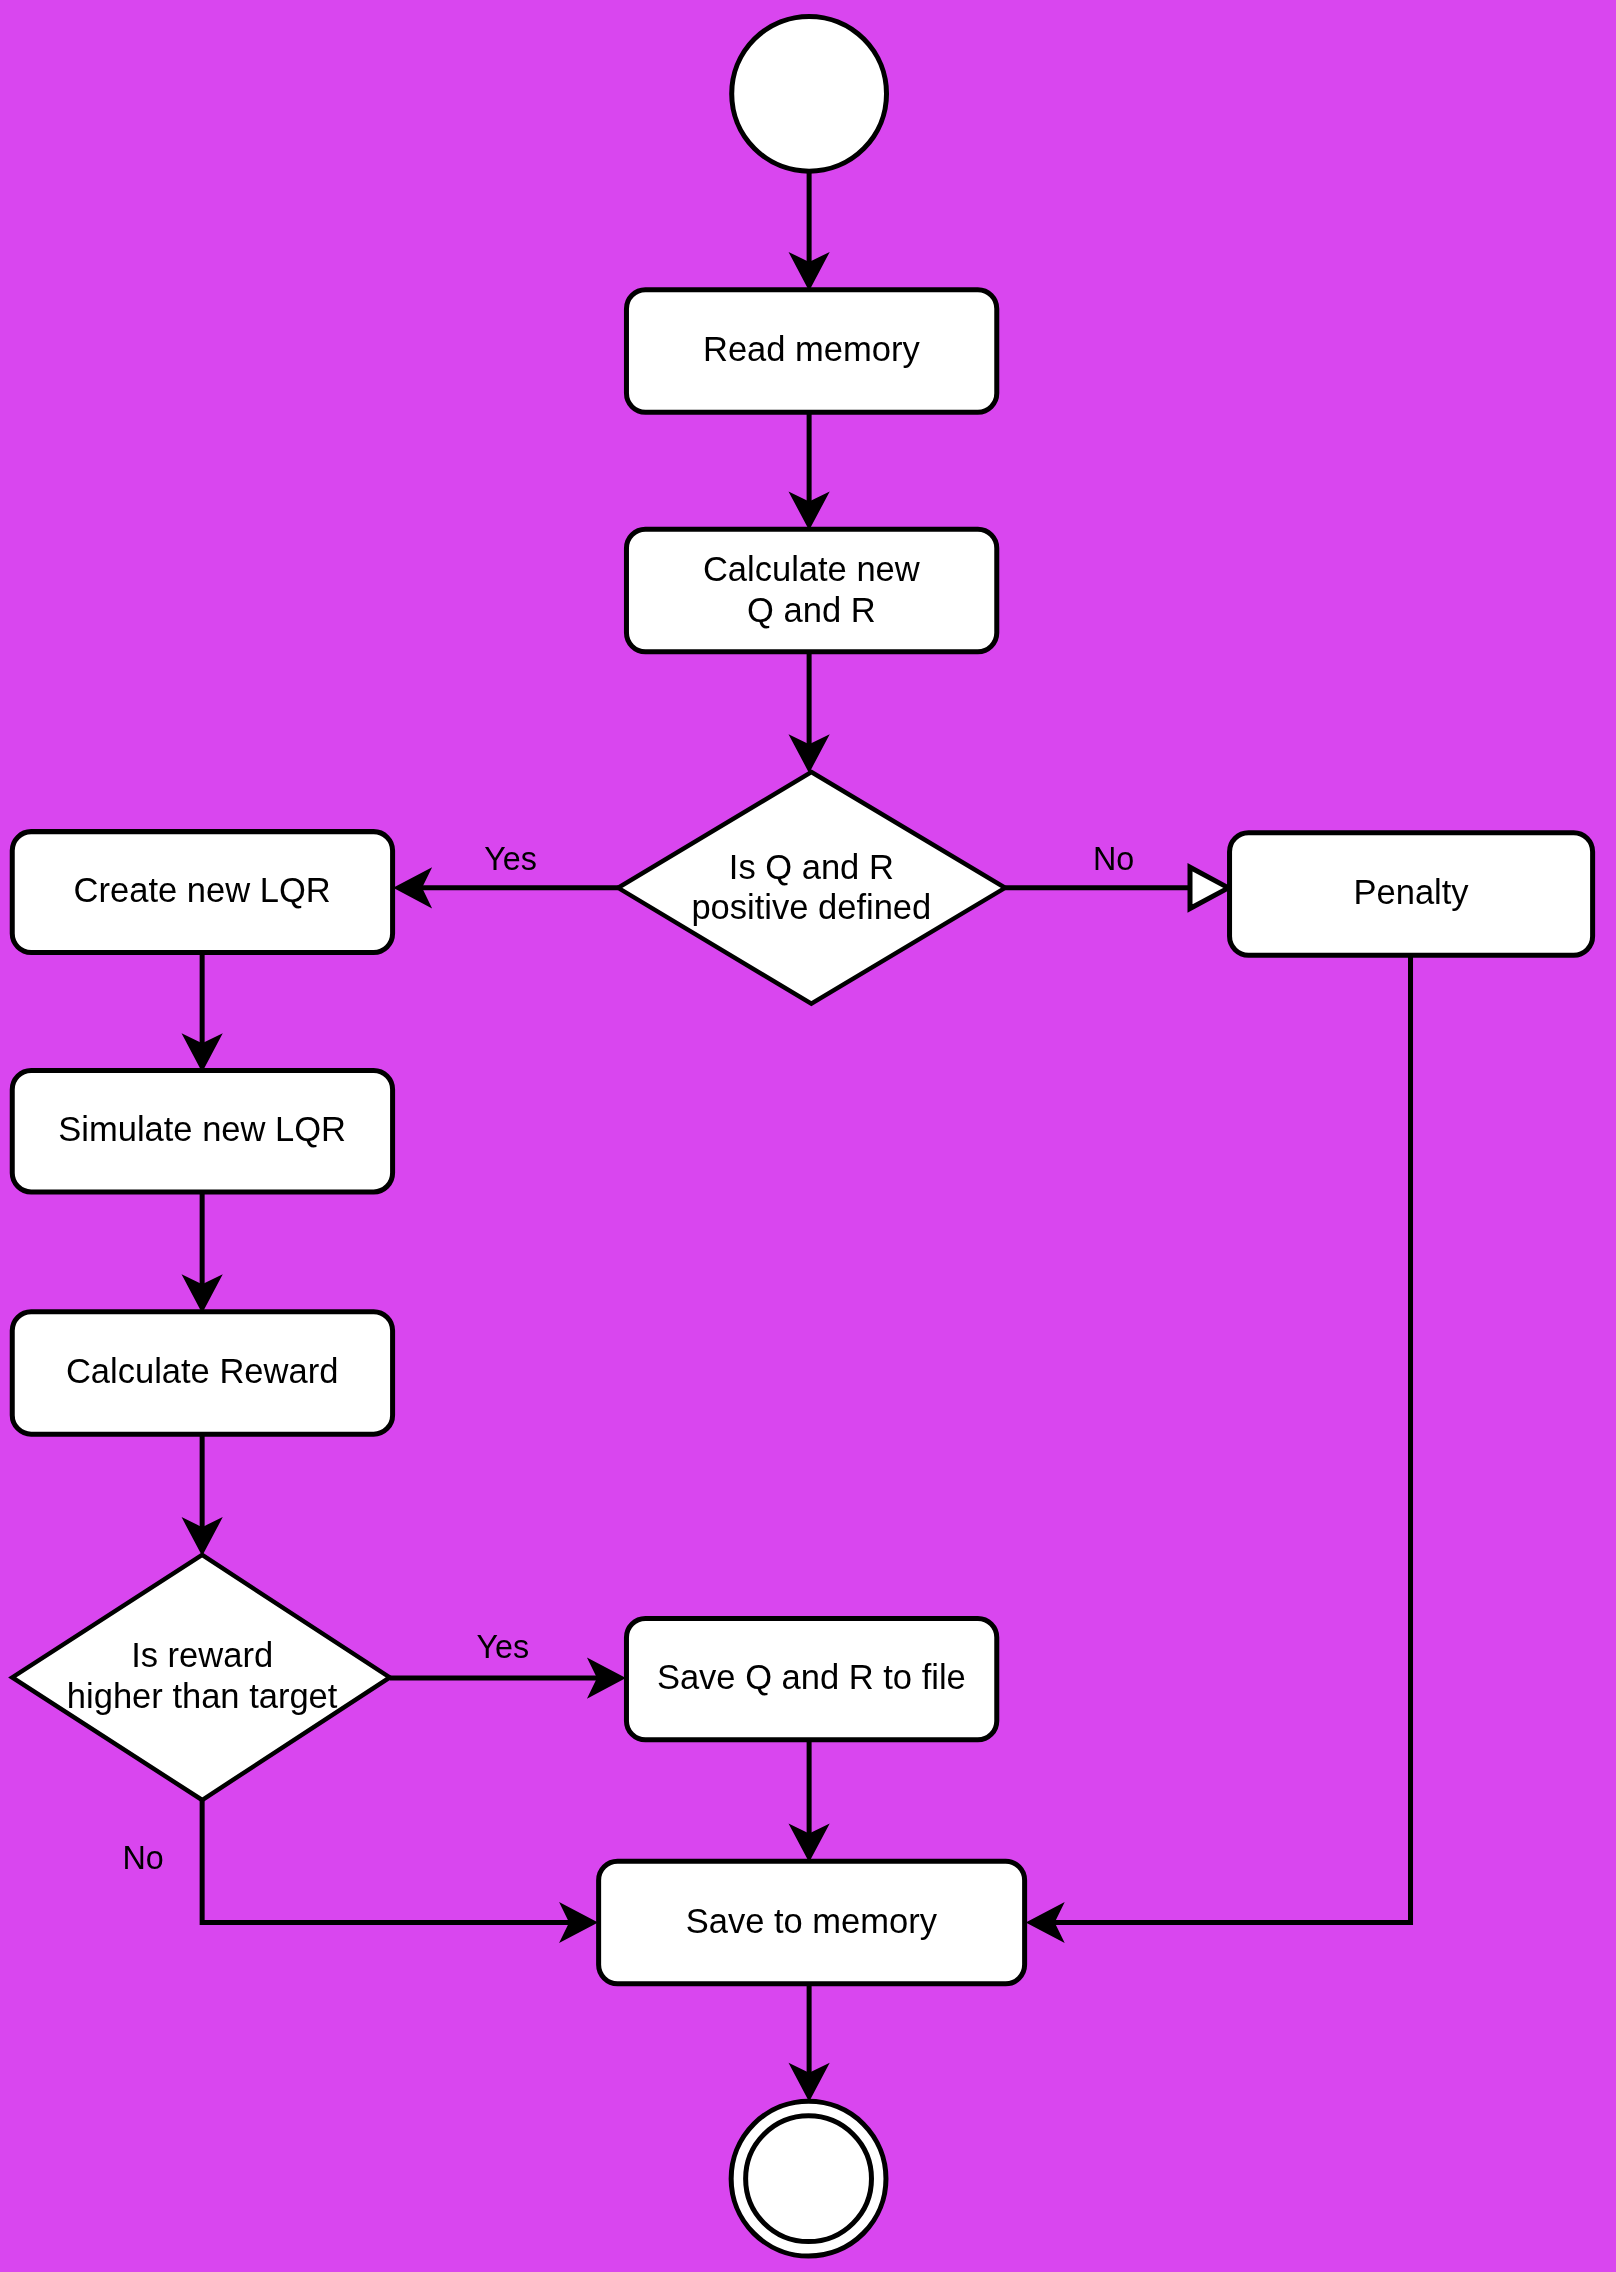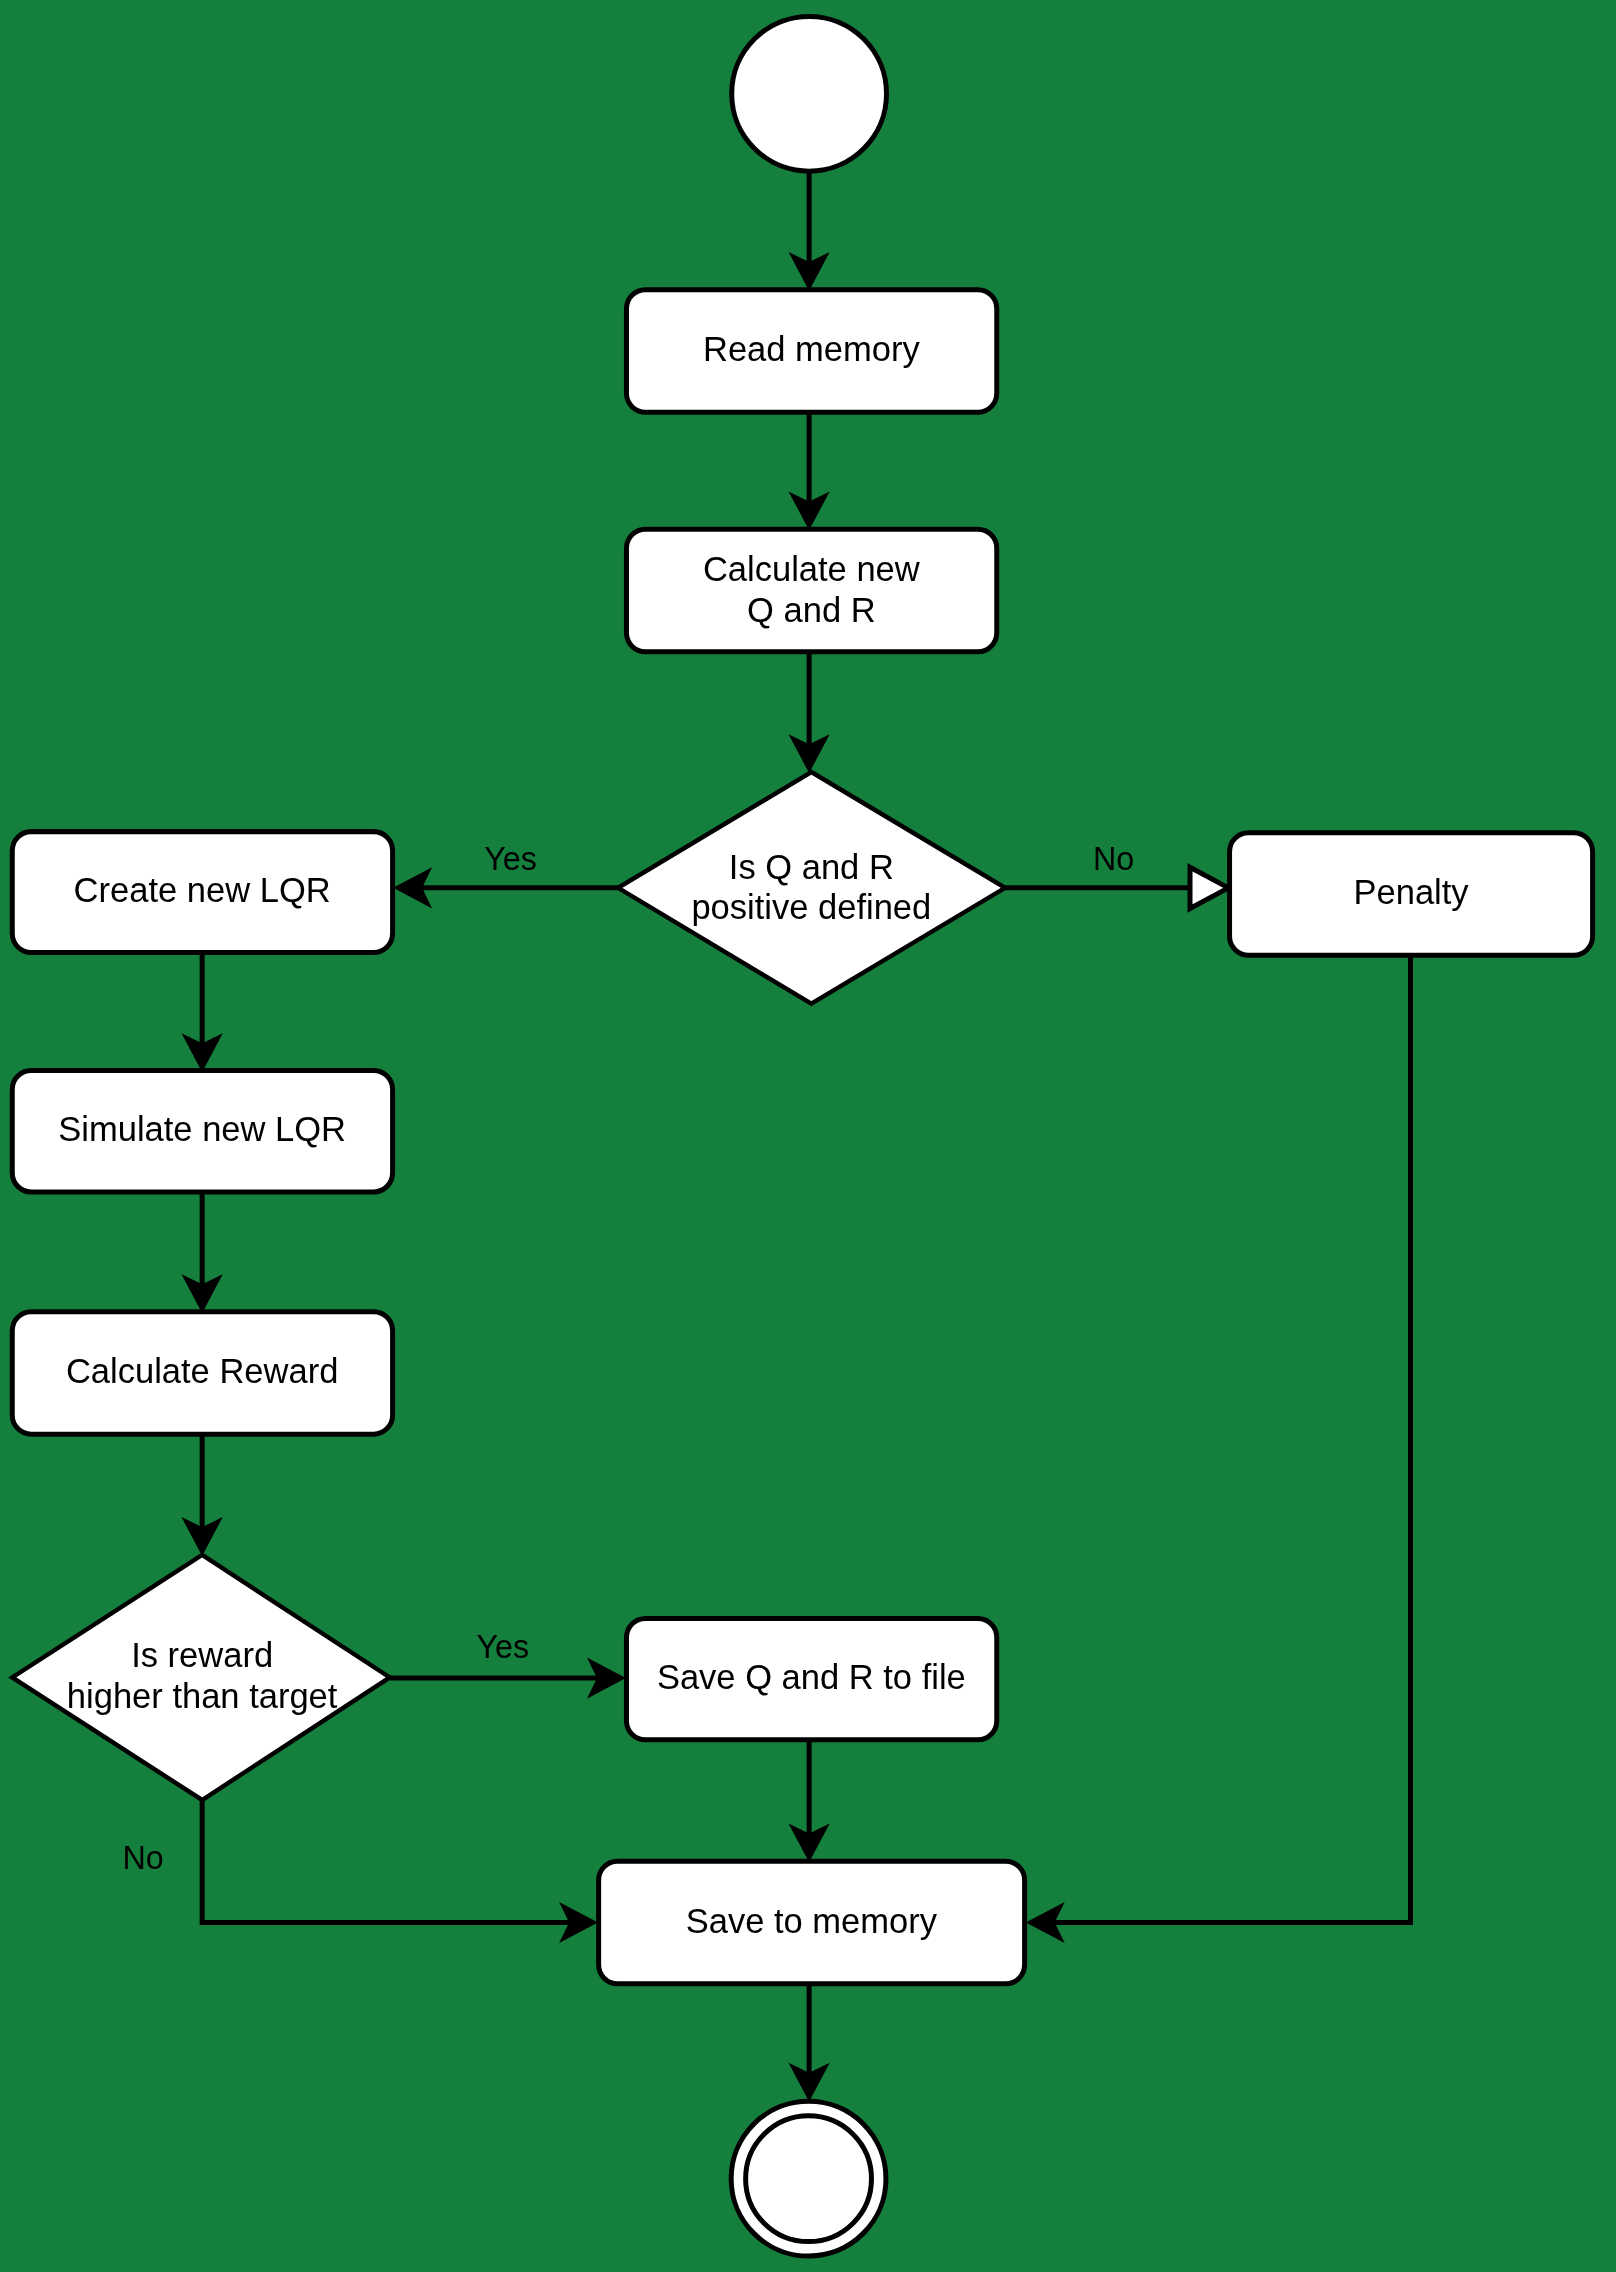--- a/index.html
+++ b/index.html
@@ -8,21 +8,21 @@
     padding: 0;
     background: #ffffff;
   }
   body {
     font-family: "Liberation Sans", sans-serif;
   }
   #canvas-wrap {
     position: relative;
     width: 1616px;
     height: 2273px;
-    background: #15803d;
+    background: #d946ef;
     overflow: hidden;
   }
   svg#flow {
     position: absolute;
     top: 0;
     left: 0;
     width: 1616px;
     height: 2273px;
     display: block;
   }

